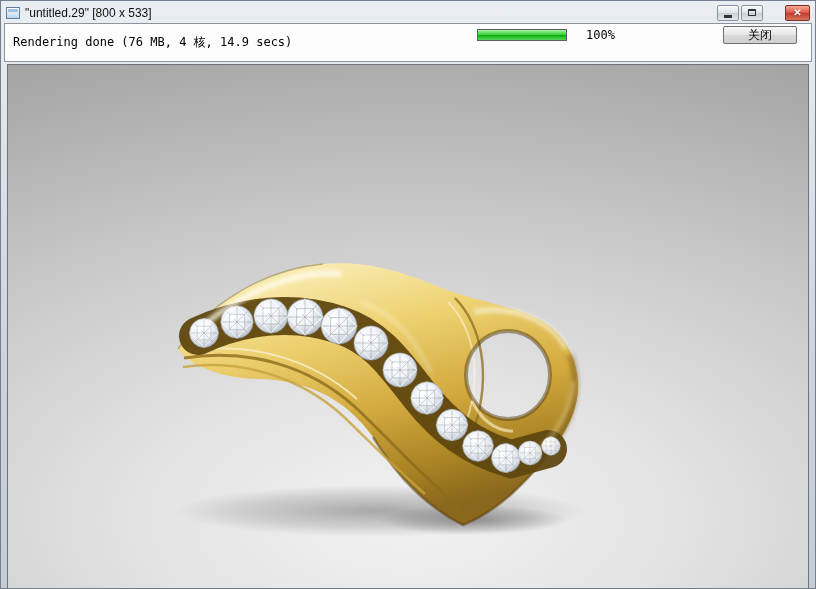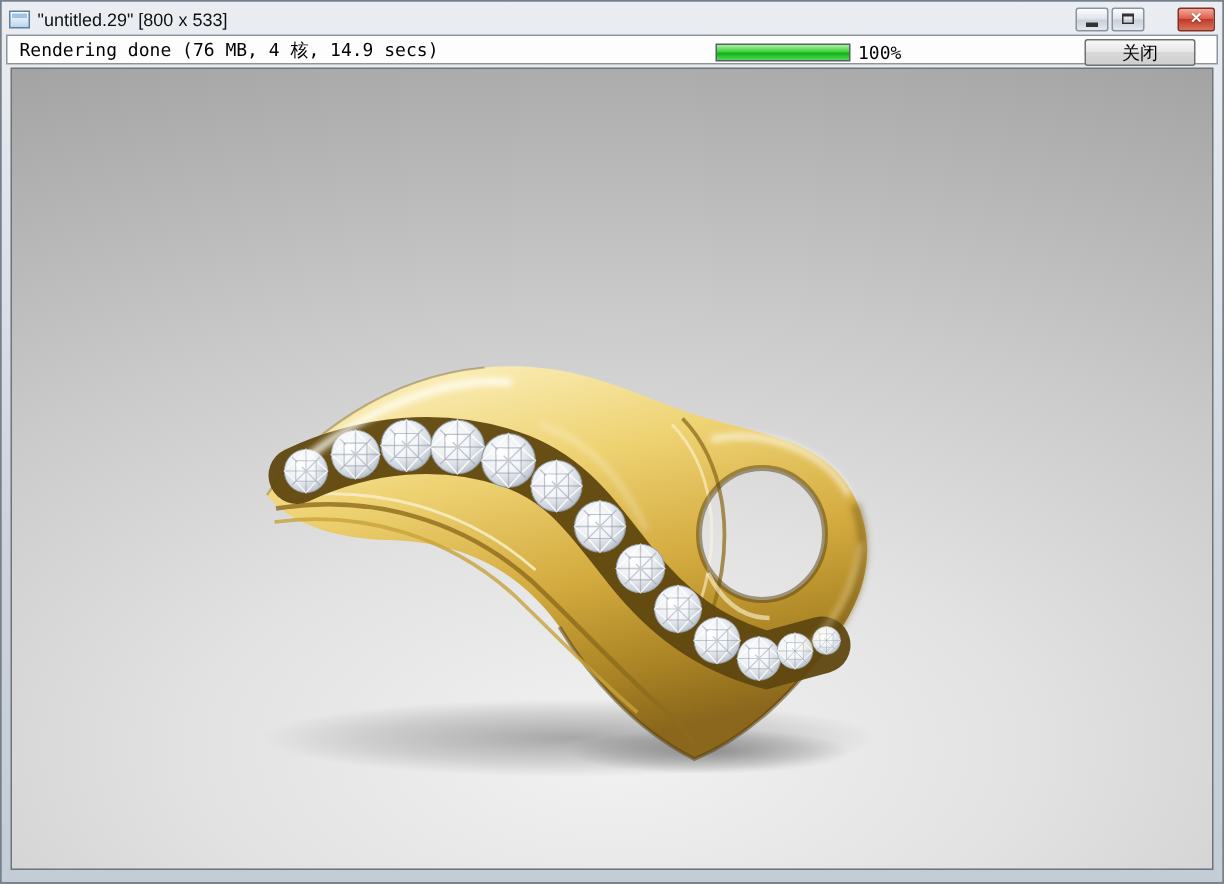--- a/index.html
+++ b/index.html
@@ -29,38 +29,38 @@
   .winbtn .min-bar{width:8px;height:3px;background:#333;margin-top:7px;}
   .winbtn .max-box{width:8px;height:7px;border:1px solid #333;border-top-width:2px;box-sizing:border-box;}
   .winbtn.close{
     width:25px;margin-left:22px;color:#fff;font-size:10px;font-weight:bold;
     border-color:#7e3026;
     background:linear-gradient(#f3a796,#dd5f4d 45%,#c13a29 50%,#d8735c);
     text-shadow:0 1px 1px rgba(0,0,0,.4);
   }
   
   .toolbar{
-    height:20px;margin:0 3px;box-sizing:border-box;
+    height:39px;margin:0 3px;box-sizing:border-box;
     background:#fdfdfd;border:1px solid #8d949e;
     position:relative;display:flex;align-items:center;
   }
   .status-text{
     font-family:"DejaVu Sans Mono",monospace;font-size:12px;color:#000;
     padding-left:8px;white-space:nowrap;
   }
   .progress{
     position:absolute;left:472px;top:5px;width:90px;height:12px;
     border:1px solid #5c5f63;background:#fff;box-sizing:border-box;
   }
   .progress-fill{
     height:100%;width:0;
     background:linear-gradient(#a8f2a0,#3ed23e 45%,#12b017 55%,#53d857);
   }
   .progress-label{
-    position:absolute;left:567px;top:4px;
+    position:absolute;left:581px;top:4px;
     font-family:"DejaVu Sans Mono",monospace;font-size:12px;color:#000;
   }
   .close-btn{
     position:absolute;right:14px;top:2px;height:18px;min-width:74px;
     border:1px solid #707070;border-radius:2px;box-sizing:border-box;
     background:linear-gradient(#f7f7f7,#e5e5e5 50%,#d8d8d8 50%,#cfcfcf);
     font-size:12px;color:#000;padding:0 20px;line-height:16px;text-align:center;cursor:default;
   }
   
   .viewport{

